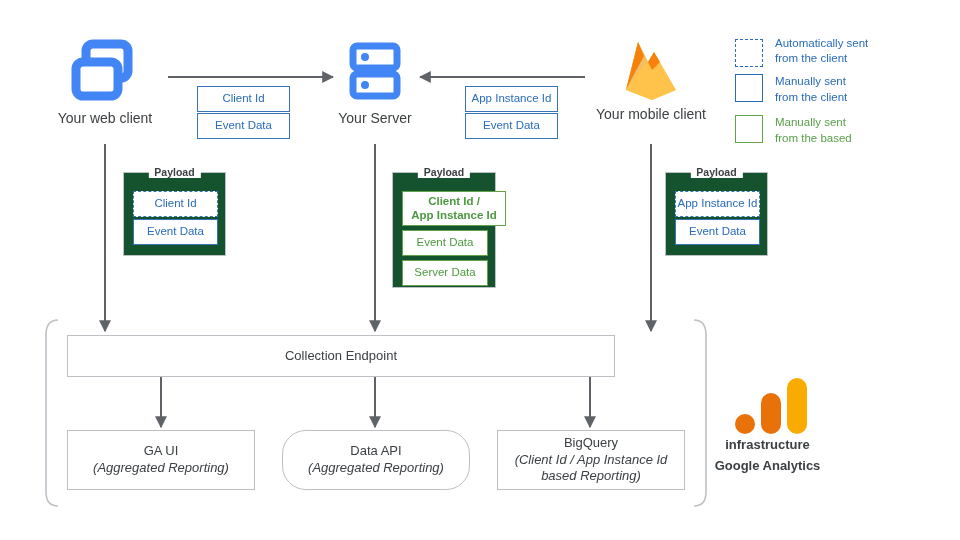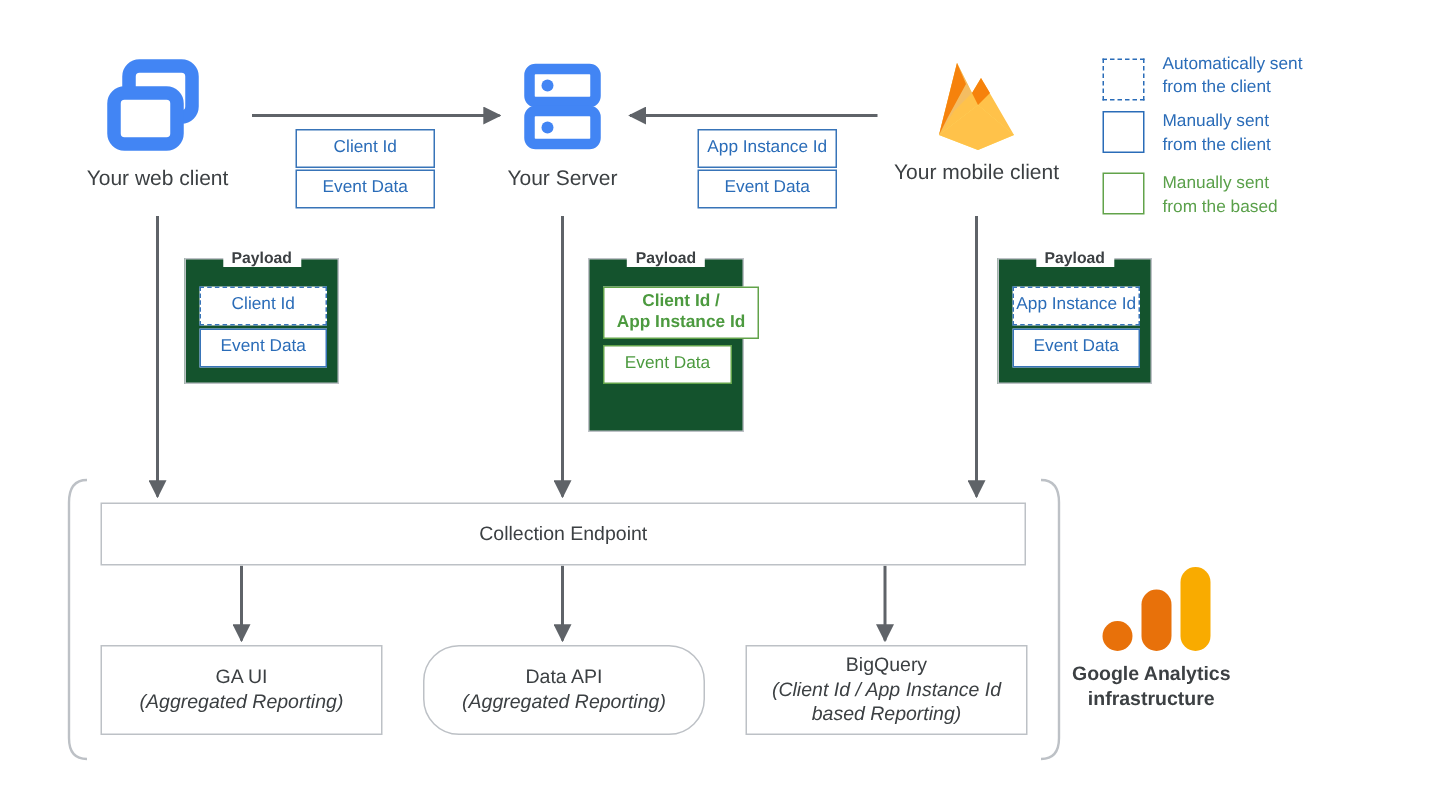--- a/index.html
+++ b/index.html
@@ -130,29 +130,30 @@
   <div class="payload-title">Payload</div>
   <div class="tag blue-dash" style="position:absolute;left:9px;top:18px;width:85px;height:26px;">Client Id</div>
   <div class="tag blue" style="position:absolute;left:9px;top:46px;width:85px;height:26px;">Event Data</div>
 </div>
 
 <div class="abs payload" style="left:392px;top:172px;width:104px;height:116px;">
   <div class="payload-title">Payload</div>
   <div class="tag green" style="position:absolute;left:9px;top:18px;width:104px;height:35px;white-space:pre-line;font-weight:bold;">Client Id /
 App Instance Id</div>
   <div class="tag green" style="position:absolute;left:9px;top:57px;width:86px;height:26px;">Event Data</div>
+  <div class="tag green" style="position:absolute;left:9px;top:87px;width:86px;height:26px;">Server Data</div>
 </div>
 
 <div class="abs payload" style="left:665px;top:172px;width:103px;height:84px;">
   <div class="payload-title">Payload</div>
   <div class="tag blue-dash" style="position:absolute;left:9px;top:18px;width:85px;height:26px;">App Instance Id</div>
   <div class="tag blue" style="position:absolute;left:9px;top:46px;width:85px;height:26px;">Event Data</div>
 </div>
 
-<div class="abs gbox" style="left:67px;top:335px;width:617px;height:42px;">
+<div class="abs gbox" style="left:67px;top:335px;width:548px;height:42px;">
   <div>Collection Endpoint</div>
 </div>
 
 <div class="abs gbox" style="left:67px;top:430px;width:188px;height:60px;">
   <div>GA UI</div>
   <div class="sub">(Aggregated Reporting)</div>
 </div>
 
 <div class="abs gbox" style="left:282px;top:430px;width:188px;height:60px;border-radius:24px;">
   <div>Data API</div>
@@ -164,22 +165,22 @@
   <div class="sub" style="white-space:pre-line;">(Client Id / App Instance Id
 based Reporting)</div>
 </div>
 
 <div class="abs" style="left:705px;top:375px;width:125px;">
   <svg width="125" height="62" viewBox="0 0 125 62" style="margin:0 auto;">
     <circle cx="40" cy="49" r="10" fill="#e8710a"></circle>
     <rect x="56" y="18" width="20" height="41" rx="10" fill="#e8710a"></rect>
     <rect x="82" y="3" width="20" height="56" rx="10" fill="#f9ab00"></rect>
   </svg>
+  <div class="ga-cap">infrastructure</div>
   <div class="ga-cap" style="margin-top:4px;">Google Analytics</div>
-  <div class="ga-cap">infrastructure</div>
 </div>
 
 <div class="abs" style="left:735px;top:33px;width:215px;">
 
   <div style="display:flex;align-items:flex-end;gap:12px;height:34px;">
     <div class="legend-sw dash" style="width:28px;height:28px;flex:none;"></div>
     <div>
       <div class="legend-txt blue">Automatically sent</div>
       <div class="legend-txt blue">from the client</div>
     </div>

